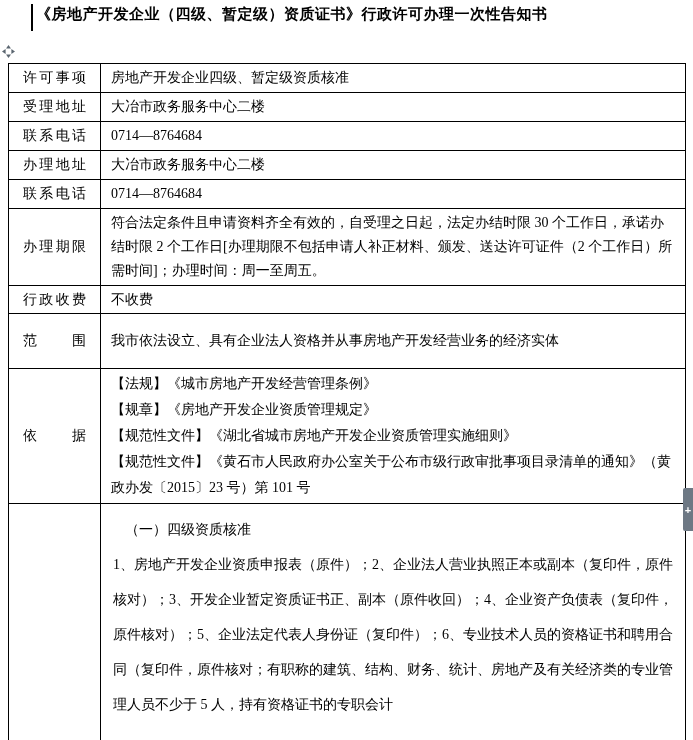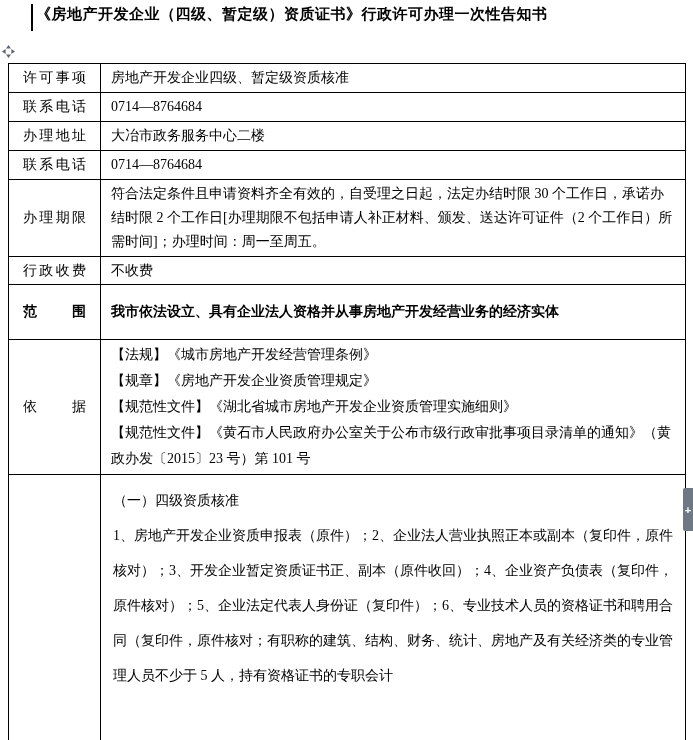--- a/index.html
+++ b/index.html
@@ -56,27 +56,27 @@
     margin-top: 48px;
     -moz-text-align-last: justify;
   }
   .value-cell {
     padding: 2px 8px 2px 10px;
     line-height: 22px;
   }
   .r-s  { height: 29px; }
   .r-m  { height: 28px; }
   .r-period { height: 74px; }
-  .r-scope  { height: 55px; font-weight: bold; }
+  .r-scope  { height: 55px; }
   .r-basis  { height: 132px; }
   .r-last   { height: 280px; vertical-align: top !important; }
   .lh24 { line-height: 24px; }
   .basis-line { line-height: 26px; }
   .last-cell { padding: 8px 10px 0 12px; }
-  .last-heading { line-height: 35px; }
+  .last-heading { line-height: 35px; margin-left: 12px; }
   .last-body { line-height: 35px; }
   .side-plus {
     position: absolute;
     left: 683px; top: 488px;
     width: 10px; height: 43px;
     background: #6d7884;
     border-radius: 2px 0 0 2px;
     display: flex;
     align-items: center;
     justify-content: center;
@@ -103,20 +103,24 @@
       <polygon points="13,6.5 9.4,4 9.4,9"></polygon>
     </g>
   </svg>
 </span>
 
 <table class="notice-table">
   <tbody>
     <tr class="r-s">
       <td class="label-cell">许可事项</td>
       <td class="value-cell">房地产开发企业四级、暂定级资质核准</td>
+    </tr>
+    <tr class="r-s">
+      <td class="label-cell">受理地址</td>
+      <td class="value-cell">大冶市政务服务中心二楼</td>
     </tr>
     <tr class="r-s">
       <td class="label-cell">联系电话</td>
       <td class="value-cell">0714—8764684</td>
     </tr>
     <tr class="r-s">
       <td class="label-cell">办理地址</td>
       <td class="value-cell">大冶市政务服务中心二楼</td>
     </tr>
     <tr class="r-s">

